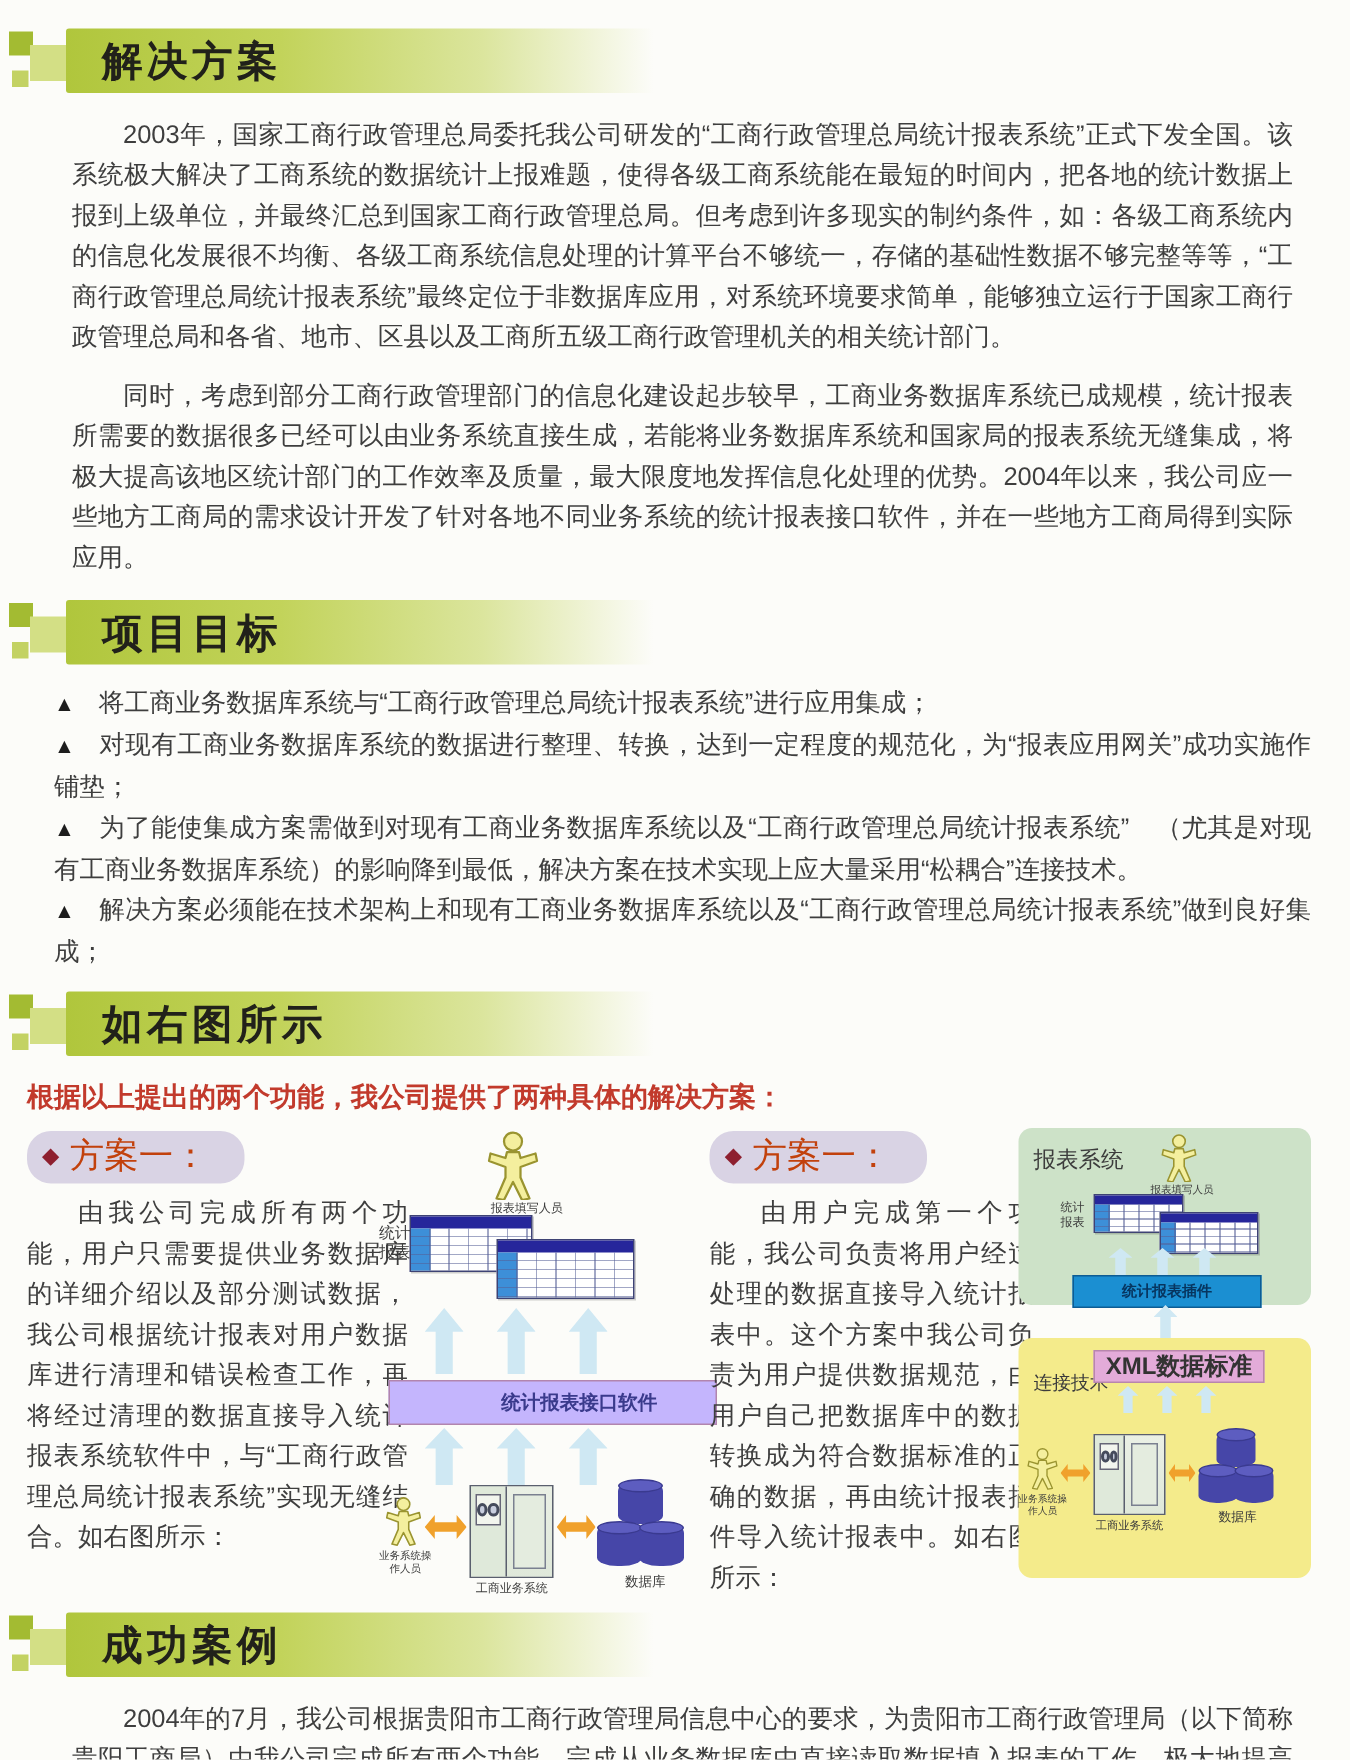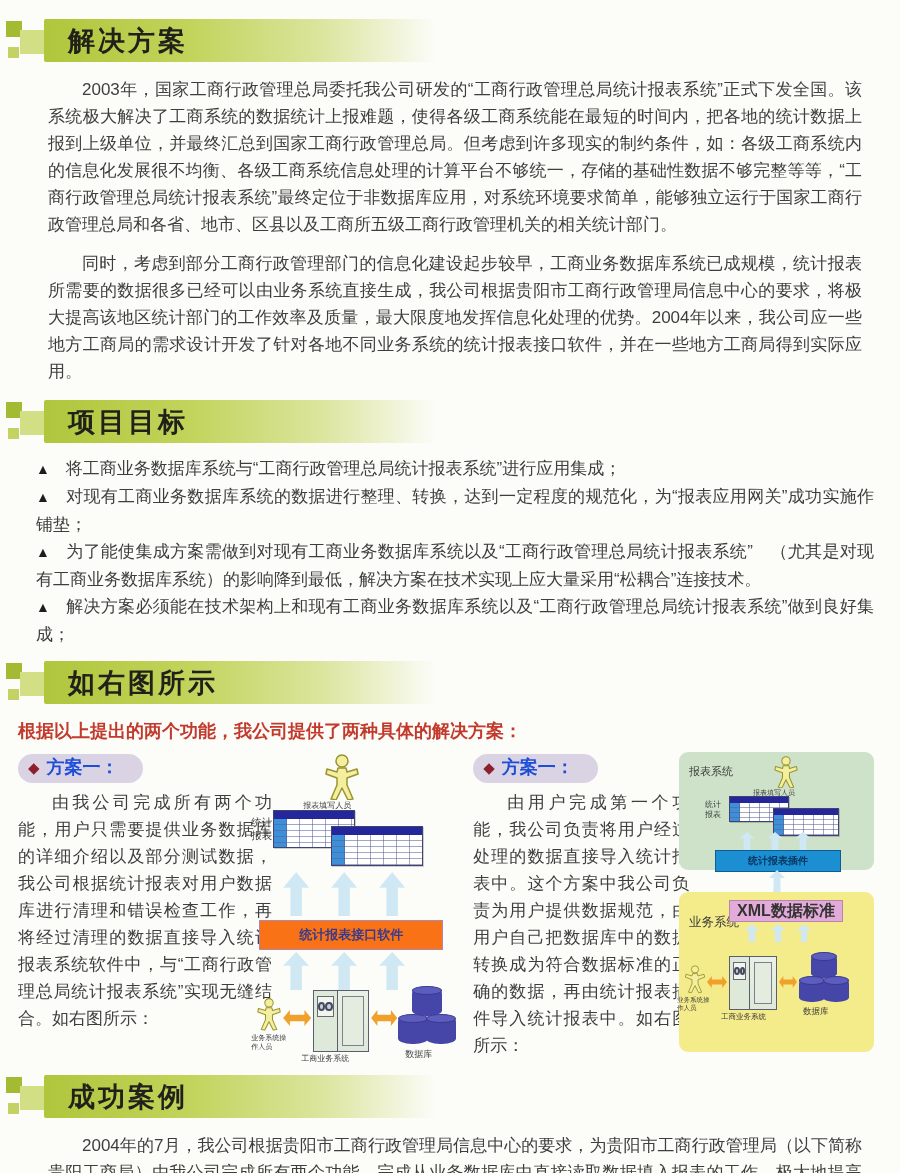--- a/index.html
+++ b/index.html
@@ -35,47 +35,47 @@
   
   .plans { display:flex; gap:18px; margin:0 0 12px 0; }
   .plan { position:relative; height:308px; }
   .plan-1 { width:458px; }
   .plan-2 { width:420px; }
   .pill {
     display:inline-flex; align-items:center; gap:7px;
     background:#d9d3e4; border-radius:16px; padding:3px 24px 4px 10px; margin-bottom:6px;
   }
   .diamond { color:#8e1f2f; font-size:15px; line-height:1; }
-  .pill-label { color:#1d4ed8; font-weight:bold; font-size:18px; line-height:1.2; }
+  .pill-label { color:#c2410c; font-weight:normal; font-size:23px; line-height:1.2; }
   .plan-body { width:254px; font-size:17px; line-height:27px; text-align:justify; text-indent:2em; margin:0; }
   .plan-2 .plan-body { width:216px; }
 
   
   .diag { position:absolute; top:-2px; right:0; }
   .d1 { width:200px; height:308px; }
   .d2 { width:195px; height:300px; }
-  .dlbl { position:absolute; color:#3c3c3c; text-align:left; }
+  .dlbl { position:absolute; color:#3c3c3c; text-align:center; }
   .uarrow { position:absolute; background:#cfe8f3;
     clip-path:polygon(50% 0,100% 36%,72% 36%,72% 100%,28% 100%,28% 36%,0 36%); }
   .darrow { position:absolute; background:#f0a12c;
     clip-path:polygon(0 50%,24% 0,24% 30%,76% 30%,76% 0,100% 50%,76% 100%,76% 70%,24% 70%,24% 100%); }
   .person { position:absolute; }
   .tbl { position:absolute; background:#fff; border:1px solid #3e4374; box-shadow:1px 1px 0 rgba(0,0,0,.18); }
   .tbl .hd { position:absolute; top:0; left:0; right:0; height:8px; background:#26269b; }
   .tbl .c1 { position:absolute; top:8px; left:0; bottom:0; width:13px; background:#3d8fd8; }
   .tbl .bd { position:absolute; top:8px; left:0; right:0; bottom:0; background:
     repeating-linear-gradient(180deg,rgba(85,95,150,0) 0 5px,rgba(85,95,150,.55) 5px 6px),
     repeating-linear-gradient(90deg,rgba(85,95,150,0) 0 12px,rgba(85,95,150,.55) 12px 13px); }
   .tbl.sm .hd { height:6px; }
   .tbl.sm .c1 { top:6px; width:10px; }
   .tbl.sm .bd { top:6px; background:
     repeating-linear-gradient(180deg,rgba(85,95,150,0) 0 4px,rgba(85,95,150,.55) 4px 5px),
     repeating-linear-gradient(90deg,rgba(85,95,150,0) 0 9px,rgba(85,95,150,.55) 9px 10px); }
-  .ibox { position:absolute; background:#f97316; border:1px solid #b285ae; color:#3a3a8c;
-    font-weight:bold; text-align:center; display:flex; align-items:center; justify-content:center; }
+  .ibox { position:absolute; background:#c4b5fd; border:1px solid #b285ae; color:#3a3a8c;
+    font-weight:bold; text-align:center; display:flex; align-items:center; justify-content:center;padding-left:35px; }
   .bluebox { position:absolute; background:#1b8fd2; border:1px solid #0d5c94; color:#07355f;
     font-weight:bold; text-align:center; display:flex; align-items:center; justify-content:center; }
   .pinkbox { position:absolute; background:#e3abd9; border:1px solid #b886ad; color:#333;
     font-weight:bold; text-align:center; display:flex; align-items:center; justify-content:center; }
   .panel { position:absolute; border-radius:9px; }
   .panel.green { background:#cde2c8; }
   .panel.yellow { background:#f4eb8b; }
   .cyl { position:absolute; background:#4646a8; border-radius:4px 4px 46% 46% / 4px 4px 22% 22%; }
   .cyl::before { content:""; position:absolute; top:-4px; left:0; width:100%; height:9px;
     background:#5d5dc0; border-radius:50%; box-sizing:border-box; border:1px solid #3a3a90; }
@@ -96,21 +96,21 @@
     <div class="pixel-cluster">
       <span class="px1"></span>
         <span class="px2"></span>
         <span class="px3"></span>
     </div>
     <div class="banner">
       <h2 class="sec-title">解决方案</h2>
     </div>
   </div>
   <p class="para">2003年，国家工商行政管理总局委托我公司研发的“工商行政管理总局统计报表系统”正式下发全国。该系统极大解决了工商系统的数据统计上报难题，使得各级工商系统能在最短的时间内，把各地的统计数据上报到上级单位，并最终汇总到国家工商行政管理总局。但考虑到许多现实的制约条件，如：各级工商系统内的信息化发展很不均衡、各级工商系统信息处理的计算平台不够统一，存储的基础性数据不够完整等等，“工商行政管理总局统计报表系统”最终定位于非数据库应用，对系统环境要求简单，能够独立运行于国家工商行政管理总局和各省、地市、区县以及工商所五级工商行政管理机关的相关统计部门。</p>
-  <p class="para">同时，考虑到部分工商行政管理部门的信息化建设起步较早，工商业务数据库系统已成规模，统计报表所需要的数据很多已经可以由业务系统直接生成，我公司根据贵阳市工商行政管理局信息中心的要求，将极大提高该地区统计部门的工作效率及质量，最大限度地发挥信息化处理的优势。2004年以来，我公司应一些地方工商局的需求设计开发了针对各地不同业务系统的统计报表接口软件，并在一些地方工商局得到实际应用。</p>
+  <p class="para">同时，考虑到部分工商行政管理部门的信息化建设起步较早，工商业务数据库系统已成规模，统计报表所需要的数据很多已经可以由业务系统直接生成，若能将业务数据库系统和国家局的报表系统无缝集成，将极大提高该地区统计部门的工作效率及质量，最大限度地发挥信息化处理的优势。2004年以来，我公司应一些地方工商局的需求设计开发了针对各地不同业务系统的统计报表接口软件，并在一些地方工商局得到实际应用。</p>
 
   <div class="sec-header" style="margin-top:14px;">
     <div class="pixel-cluster">
       <span class="px1"></span>
         <span class="px2"></span>
         <span class="px3"></span>
     </div>
     <div class="banner">
       <h2 class="sec-title">项目目标</h2>
     </div>
@@ -196,21 +196,21 @@
     <div class="plan plan-2">
       <div class="pill">
         <span class="diamond">◆</span>
         <span class="pill-label">方案一：</span>
       </div>
       <p class="plan-body">由用户完成第一个功能，我公司负责将用户经过处理的数据直接导入统计报表中。这个方案中我公司负责为用户提供数据规范，由用户自己把数据库中的数据转换成为符合数据标准的正确的数据，再由统计报表插件导入统计报表中。如右图所示：</p>
 
       <div class="diag d2">
 
         <div class="panel green" style="left:0; top:0; width:195px; height:118px;"></div>
-        <div class="dlbl" style="left:10px; top:12px; width:60px; font-size:11px; text-align:left;">报表系统</div>
+        <div class="dlbl" style="left:10px; top:12px; width:60px; font-size:15px; text-align:left;">报表系统</div>
         <svg class="person" style="left:92px; top:4px;" width="30" height="32" viewBox="0 0 40 46">
           <circle cx="20" cy="7" r="6" fill="#f4ef9e" stroke="#9a9430" stroke-width="1.5"></circle>
           <path d="M16 14 h8 l1 4 10 -3 1 5 -11 4 0 7 6 14 -5 1 -6 -12 -6 12 -5 -1 6 -14 0 -7 -11 -4 1 -5 10 3 z" fill="#f4ef9e" stroke="#9a9430" stroke-width="1.5" stroke-linejoin="round"></path>
         </svg>
         <div class="dlbl" style="left:74px; top:36px; width:70px; font-size:7px;">报表填写人员</div>
         <div class="tbl sm" style="left:50px; top:44px; width:58px; height:24px;">
             <div class="hd"></div>
             <div class="c1"></div>
             <div class="bd"></div>
           </div>
@@ -221,21 +221,21 @@
           </div>
         <div class="dlbl" style="left:26px; top:48px; width:20px; font-size:8px; line-height:10px;">统计报表</div>
         <div class="uarrow" style="left:60px; top:80px; width:16px; height:18px;"></div>
         <div class="uarrow" style="left:88px; top:80px; width:16px; height:18px;"></div>
         <div class="uarrow" style="left:116px; top:80px; width:16px; height:18px;"></div>
         <div class="bluebox" style="left:36px; top:98px; width:124px; height:20px; font-size:10px;">统计报表插件</div>
 
         <div class="uarrow" style="left:90px; top:118px; width:16px; height:22px;"></div>
 
         <div class="panel yellow" style="left:0; top:140px; width:195px; height:160px;"></div>
-        <div class="dlbl" style="left:10px; top:162px; width:60px; font-size:12.5px; text-align:left;">业务系统</div>
+        <div class="dlbl" style="left:10px; top:162px; width:60px; font-size:12.5px; text-align:left;">连接技术</div>
         <div class="pinkbox" style="left:50px; top:148px; width:112px; height:20px; font-size:16px;text-align:center;">XML数据标准</div>
         <div class="uarrow" style="left:66px; top:172px; width:14px; height:18px;"></div>
         <div class="uarrow" style="left:92px; top:172px; width:14px; height:18px;"></div>
         <div class="uarrow" style="left:118px; top:172px; width:14px; height:18px;"></div>
         <svg class="person" style="left:4px; top:212px;" width="24" height="30" viewBox="0 0 40 46">
           <circle cx="20" cy="7" r="6" fill="#f4ef9e" stroke="#9a9430" stroke-width="1.5"></circle>
           <path d="M16 14 h8 l1 4 10 -3 1 5 -11 4 0 7 6 14 -5 1 -6 -12 -6 12 -5 -1 6 -14 0 -7 -11 -4 1 -5 10 3 z" fill="#f4ef9e" stroke="#9a9430" stroke-width="1.5" stroke-linejoin="round"></path>
         </svg>
         <div class="dlbl" style="left:-2px; top:244px; width:36px; font-size:6.5px; line-height:8px;">业务系统操作人员</div>
         <div class="darrow" style="left:28px; top:224px; width:20px; height:12px;"></div>

